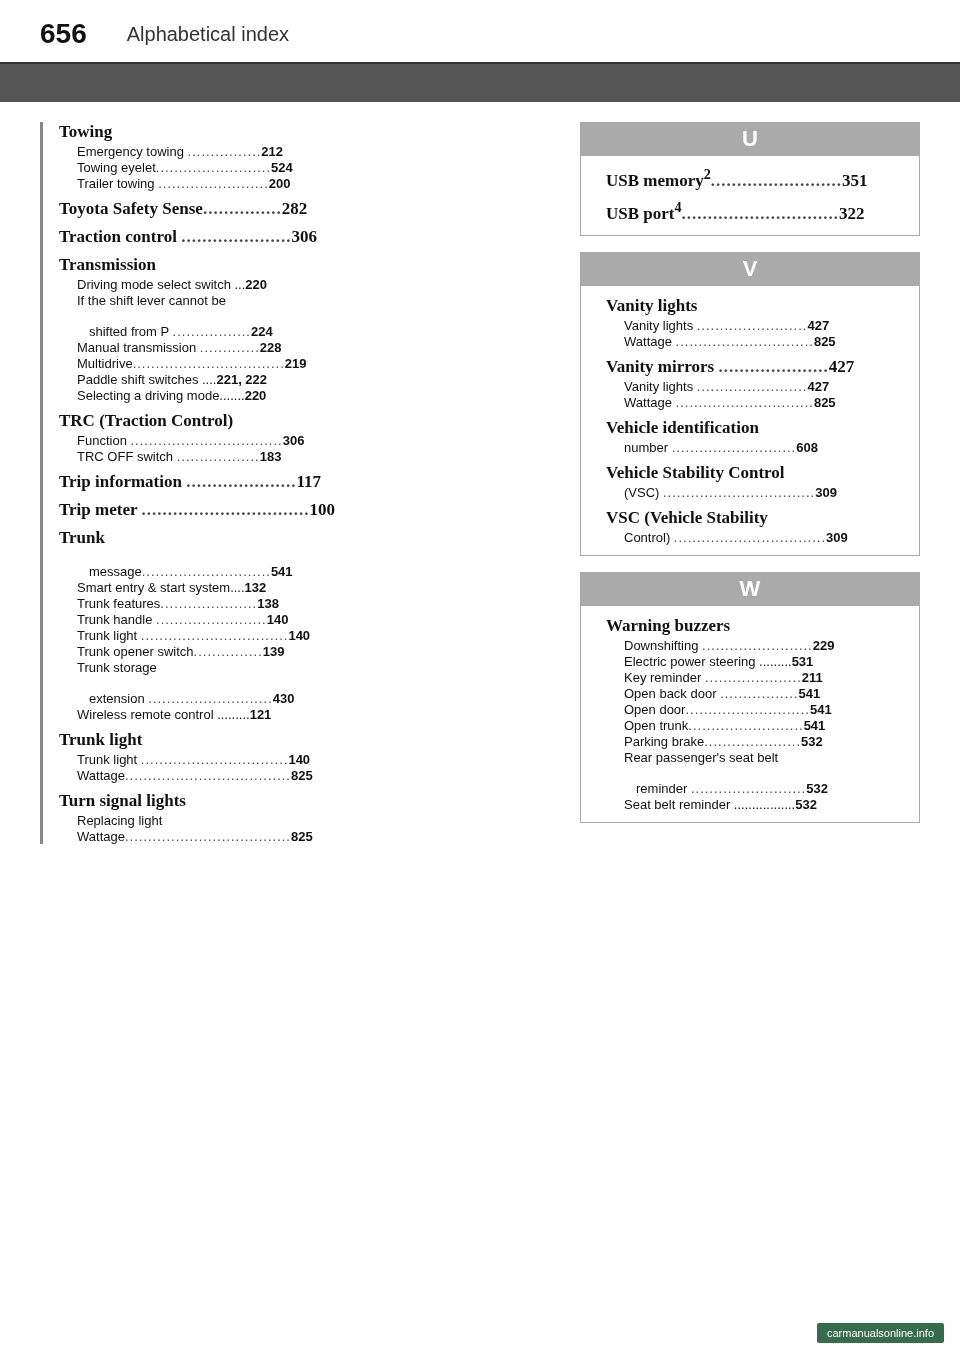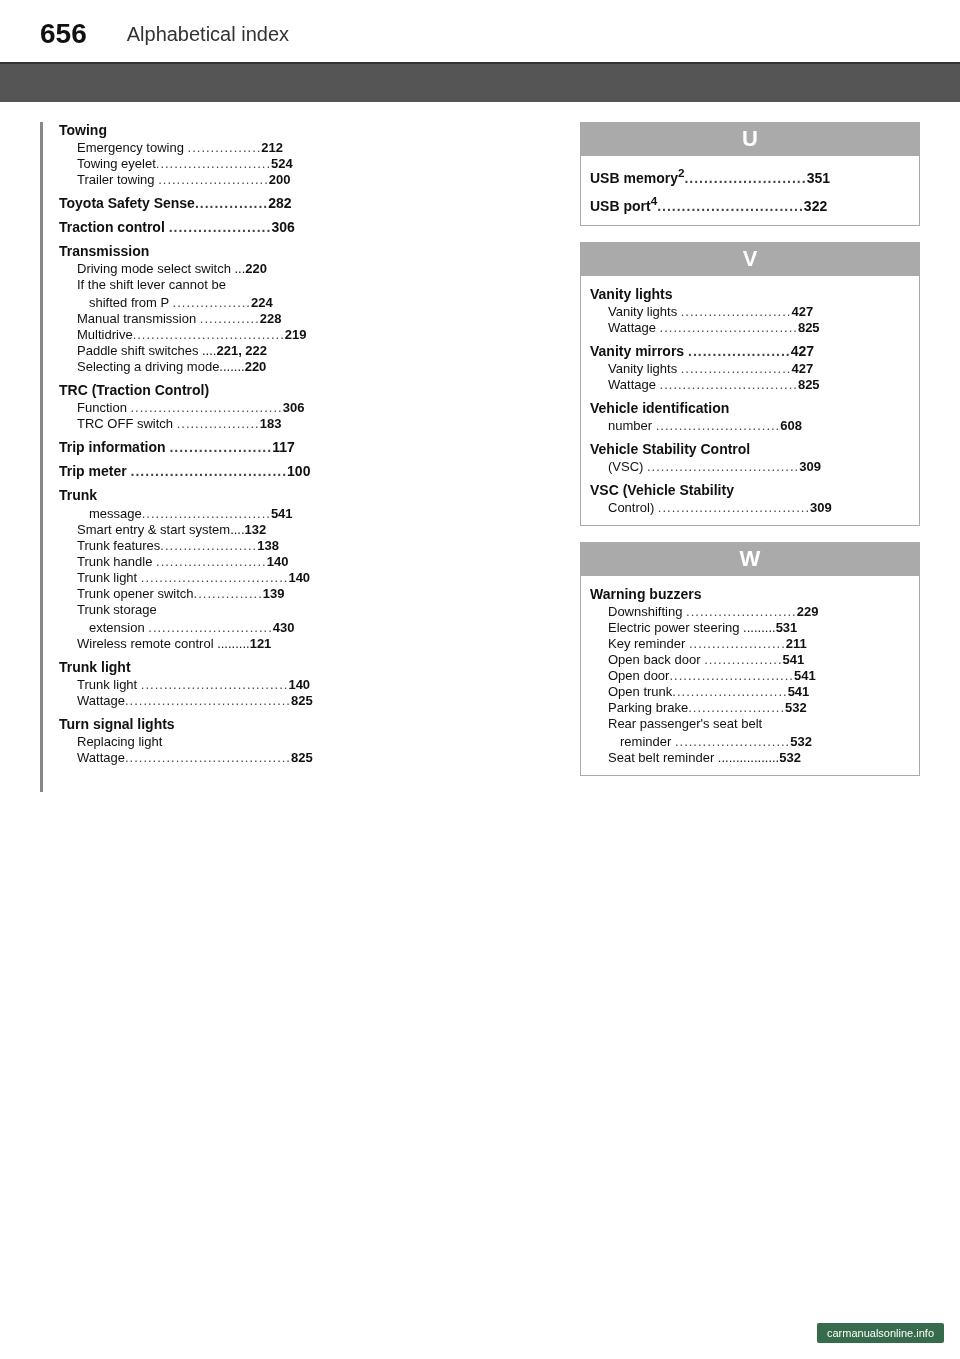--- a/index.html
+++ b/index.html
@@ -66,47 +66,47 @@
       font-weight: bold;
       padding: 4px 0;
       margin-bottom: 0;
     }
 
     
     .section-box {
       border: 1px solid #aaa;
       border-top: none;
       margin-bottom: 16px;
-      padding: 10px 12px 10px 9px;
+      padding: 10px 12px 10px 25px;
     }
 
     
     .entry-main {
-      font-size: 14px;
+      font-size: 17px;
       font-weight: bold;
       color: #111;
       margin-top: 8px;
       margin-bottom: 2px;
-      font-family: Liberation Sans, sans-serif;
+      font-family: Liberation Serif, serif;
     }
     .entry-main:first-child {
       margin-top: 0;
     }
     .entry-sub {
       font-size: 13px;
       color: #111;
       padding-left: 18px;
       margin-top: 1px;
       font-family: Arial, sans-serif;
     }
     .entry-sub2 {
       font-size: 13px;
       color: #111;
       padding-left: 30px;
-      margin-top: 3px;
+      margin-top: 16px;
       font-family: Arial, sans-serif;
     }
 
     .dots {
       letter-spacing: 1px;
       color: #444;
     }
 
     
     .watermark {

